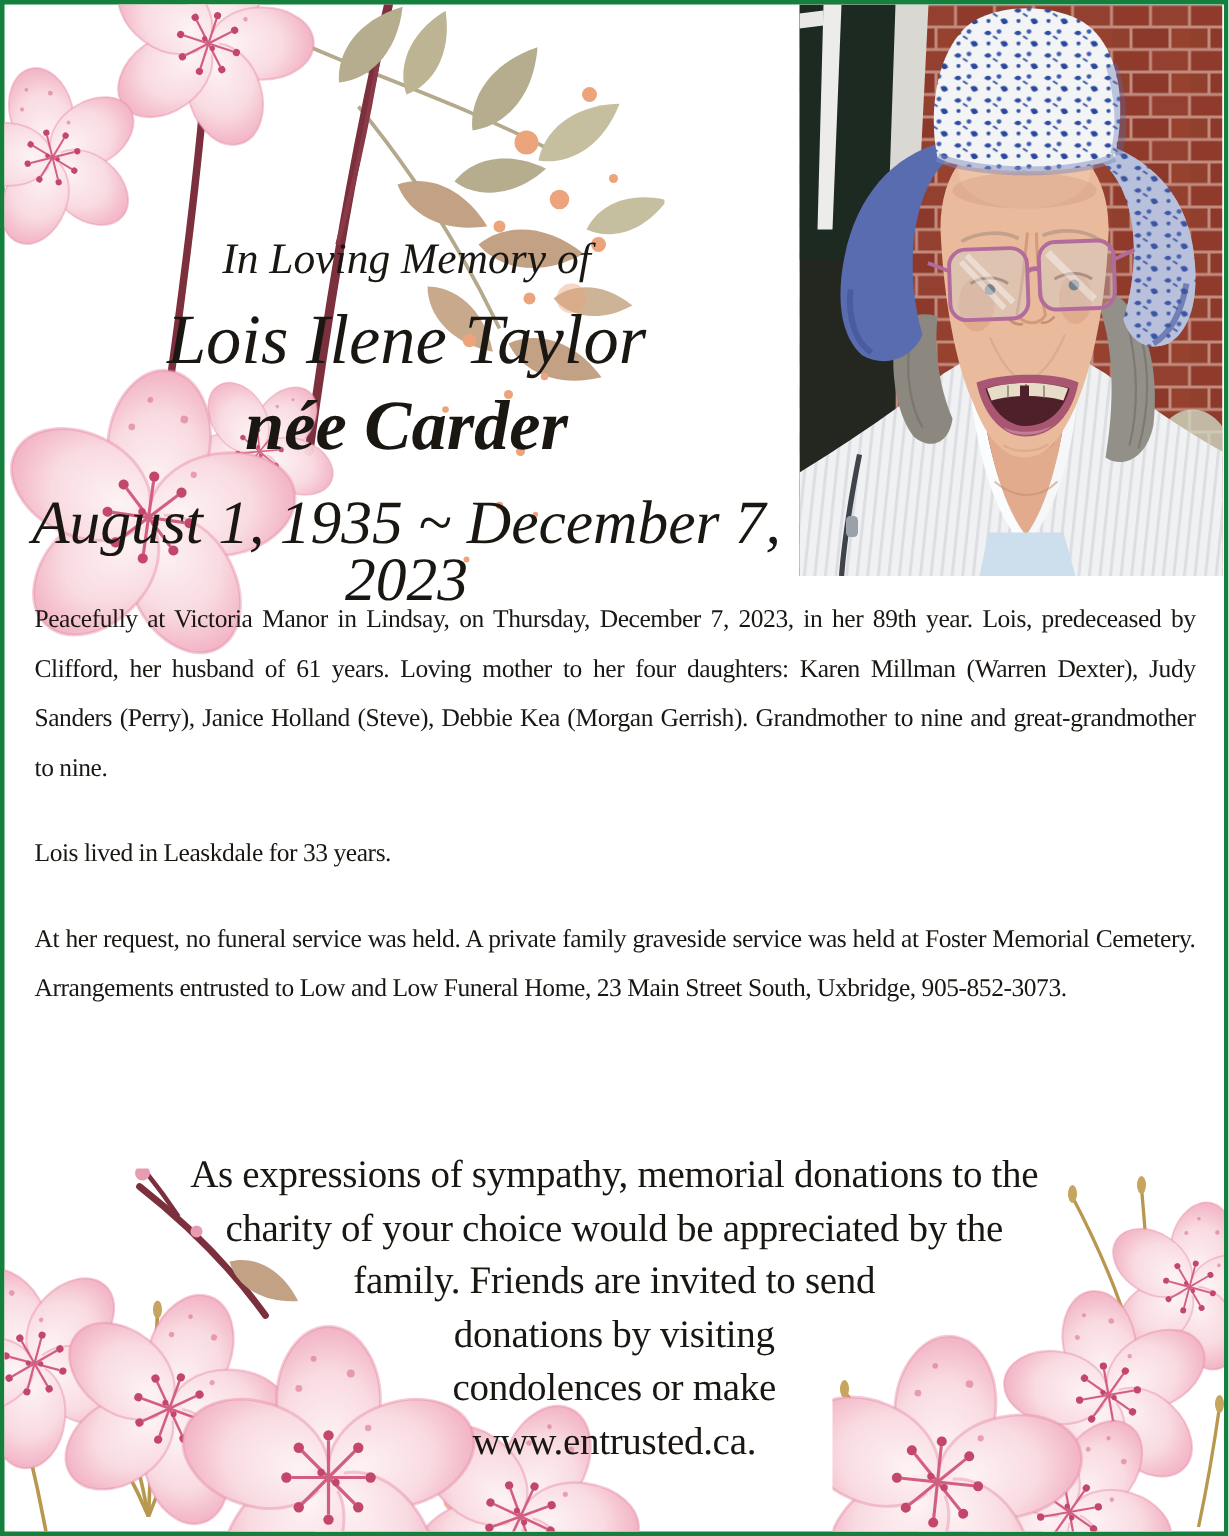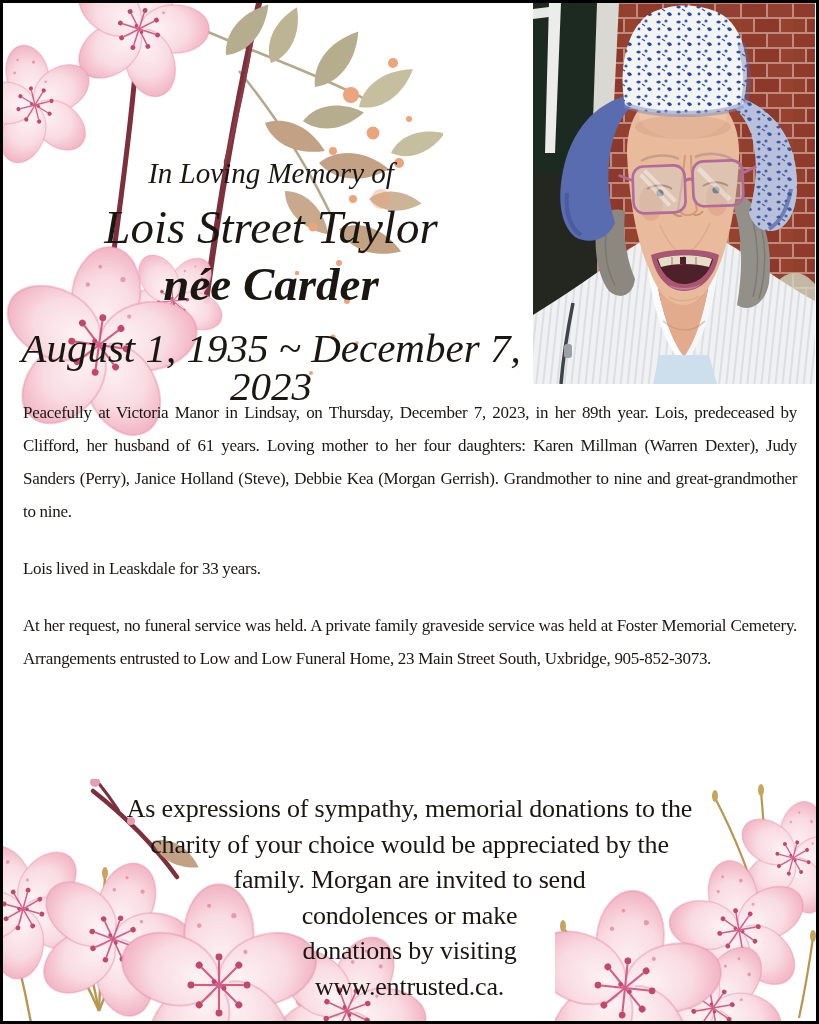--- a/index.html
+++ b/index.html
@@ -1,18 +1,18 @@
 <!DOCTYPE html>
 <html><head>
 <meta charset="utf-8">
 <style>
   html,body{margin:0;padding:0;background:#fff;}
   .page{
     position:relative;width:819px;height:1024px;box-sizing:border-box;
-    background:#ffffff;border:3px solid #000000;overflow:hidden;
+    background:#ffffff;border:3px solid #15803d;overflow:hidden;
     color:#1a1713;font-family:"Liberation Serif", serif;
   }
   .decor{position:absolute;z-index:1;pointer-events:none;}
   .decor.tl{left:-2px;top:-2px;}
   .decor.bl{left:-2px;bottom:-2px;}
   .decor.br{right:-2px;bottom:-2px;}
   .photo{position:absolute;left:530px;top:0;z-index:2;}
   .memorial-header{
     position:absolute;left:8px;top:150px;width:520px;z-index:3;
     text-align:center;font-style:italic;
@@ -20,21 +20,21 @@
   .tribute{font-size:29px;line-height:40px;}
   .name{font-size:47px;font-weight:normal;margin:6px 0 0;line-height:57px;}
   .maiden{font-size:47px;line-height:57px;font-weight:bold;}
   .dates{font-size:41px;margin-top:16px;line-height:38px;}
   .obituary{
     position:absolute;left:20px;right:19px;top:393px;z-index:3;
     font-size:17px;line-height:33px;letter-spacing:-0.3px;
   }
   .obituary p{margin:0 0 24px;text-align:justify;}
   .sympathy{
-    position:absolute;left:0;right:0;top:788px;z-index:3;
+    position:absolute;left:0;right:0;top:762px;z-index:3;
     text-align:center;font-size:26px;line-height:35.5px;letter-spacing:-0.2px;
   }
 </style>
 </head>
 <body>
 
 <div class="page">
 
   <svg width="0" height="0" style="position:absolute" aria-hidden="true">
     <defs>
@@ -284,33 +284,33 @@
       <path d="M166,166 L196,198" stroke="#ffffff" stroke-width="5" opacity=".4"></path>
     </g>
 
     <path d="M92,102 C84,62 96,22 118,10 C138,0 166,0 186,10 C210,22 220,60 210,102 C190,114 112,114 92,102 Z" fill="url(#hatfloral)"></path>
     <path d="M92,102 C120,114 184,114 210,102" stroke="#7e8bc0" stroke-width="6" fill="none" opacity=".5"></path>
     <path d="M208,40 C214,60 216,82 211,100" stroke="#5a6cb0" stroke-width="8" fill="none" opacity=".35"></path>
   </svg>
 
   <header class="memorial-header">
     <div class="tribute">In Loving Memory of</div>
-    <h1 class="name">Lois Street Taylor</h1>
+    <h1 class="name">Lois Ilene Taylor</h1>
     <div class="maiden">née Carder</div>
     <div class="dates">August 1, 1935 ~ December 7, 2023</div>
   </header>
 
   <main class="obituary">
     <p>Peacefully at Victoria Manor in Lindsay, on Thursday, December 7, 2023, in her 89th year. Lois, predeceased by Clifford, her husband of 61 years. Loving mother to her four daughters: Karen Millman (Warren Dexter), Judy Sanders (Perry), Janice Holland (Steve), Debbie Kea (Morgan Gerrish). Grandmother to nine and great-grandmother to nine.</p>
     <p>Lois lived in Leaskdale for 33 years.</p>
     <p>At her request, no funeral service was held. A private family graveside service was held at Foster Memorial Cemetery. Arrangements entrusted to Low and Low Funeral Home, 23 Main Street South, Uxbridge, 905-852-3073.</p>
   </main>
 
   <footer class="sympathy">
     <div>As expressions of sympathy, memorial donations to the</div>
     <div>charity of your choice would be appreciated by the</div>
-    <div>family. Morgan are invited to send</div>
+    <div>family. Friends are invited to send</div>
+    <div>donations by visiting</div>
     <div>condolences or make</div>
-    <div>donations by visiting</div>
     <div>www.entrusted.ca.</div>
   </footer>
 
 </div>
 
 </body></html>

